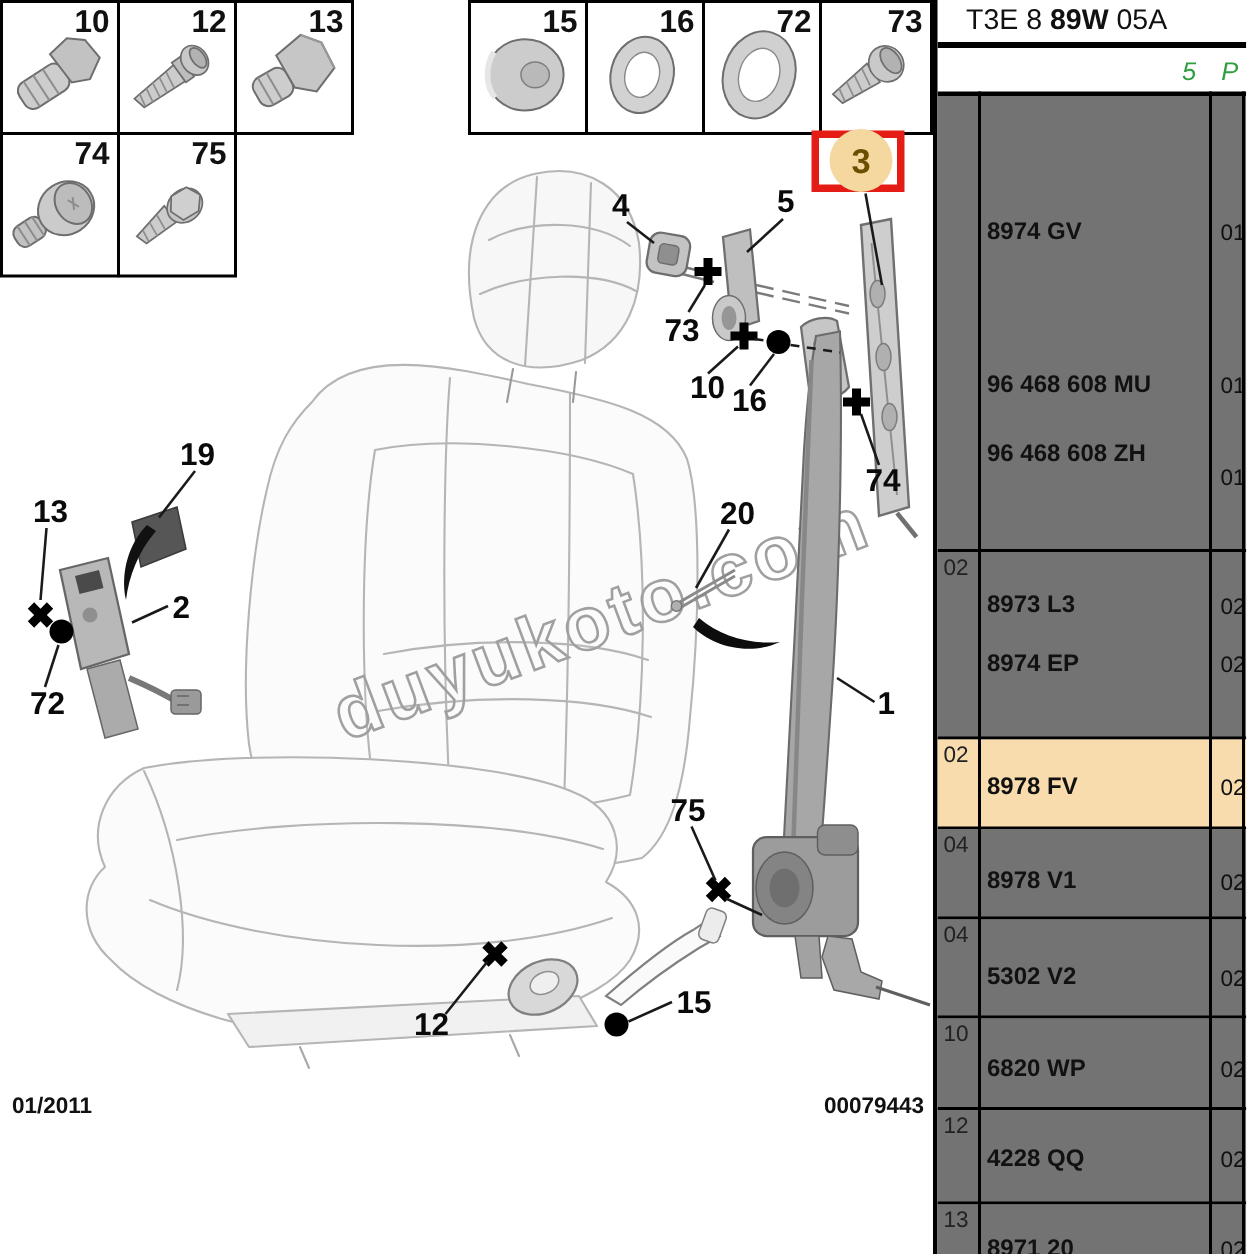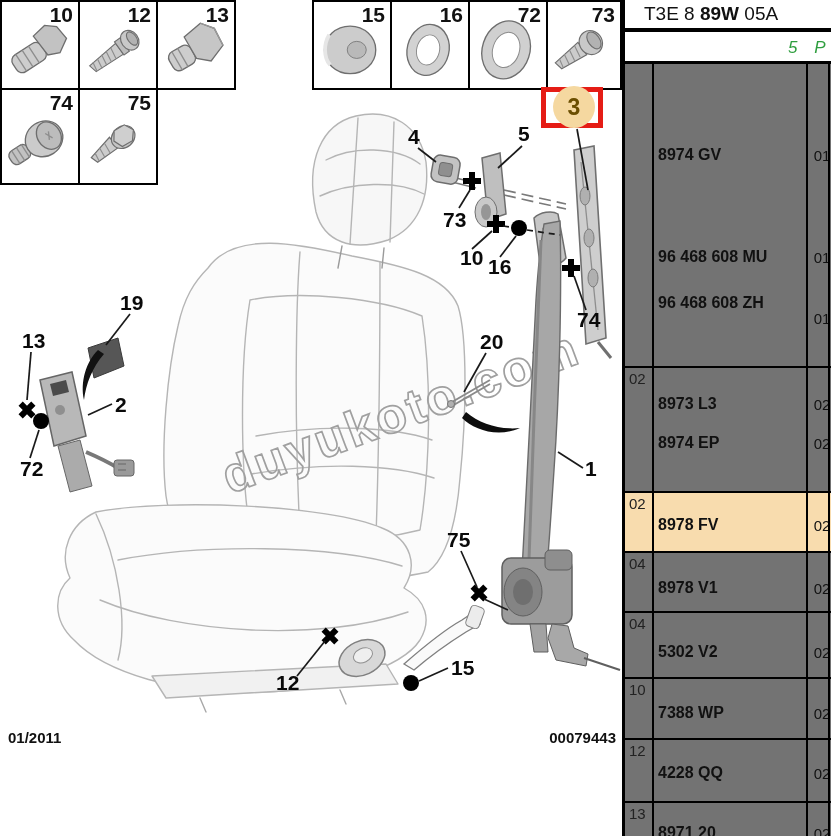--- a/index.html
+++ b/index.html
@@ -342,21 +342,21 @@
       </div>
 
       <div class="tsection" style="height:66px;">
         <span class="sec-label">04</span>
         <span class="part-no" style="top:30px;">5302 V2</span>
         <span class="qty" style="top:31px;">02</span>
       </div>
 
       <div class="tsection" style="height:61px;">
         <span class="sec-label">10</span>
-        <span class="part-no" style="top:25px;">7388 WP</span>
+        <span class="part-no" style="top:25px;">6820 WP</span>
         <span class="qty" style="top:26px;">02</span>
       </div>
 
       <div class="tsection" style="height:63px;">
         <span class="sec-label">12</span>
         <span class="part-no" style="top:24px;">4228 QQ</span>
         <span class="qty" style="top:25px;">02</span>
       </div>
 
       <div class="tsection" style="height:40px;">

